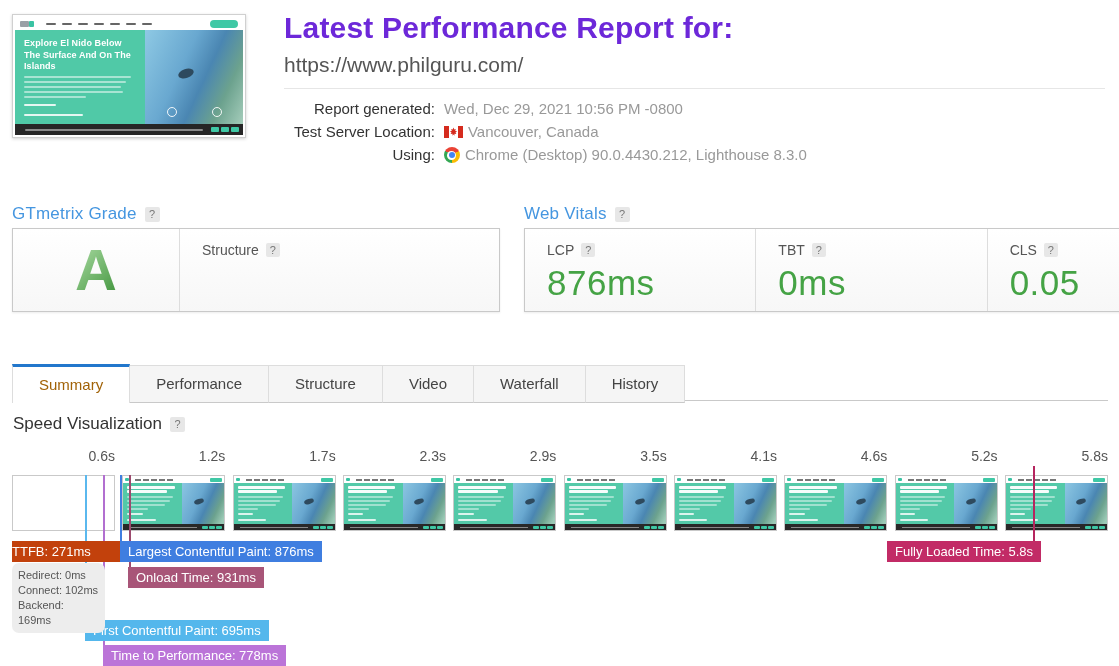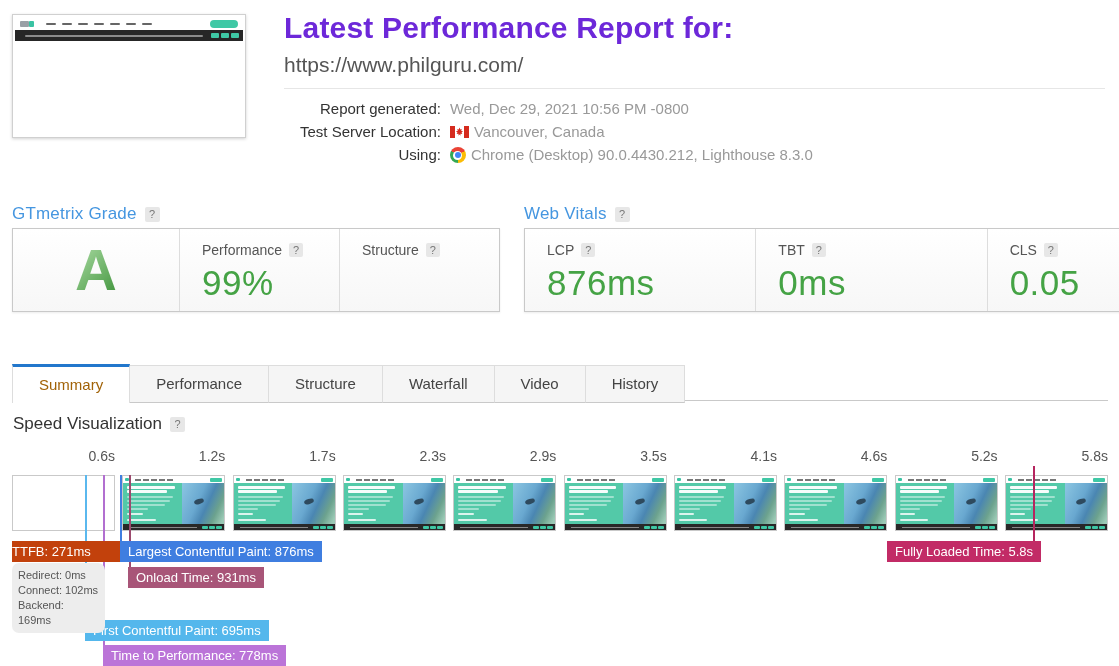--- a/index.html
+++ b/index.html
@@ -27,21 +27,21 @@
   .t-play.p1{left:22%;} .t-play.p2{left:68%;}
   .t-foot{height:11px;background:#262626;display:flex;align-items:center;padding:0 4px;gap:2px;flex:none;}
   .t-foot-line{flex:1;height:2px;background:#8a8a8a;margin:0 6px;border-radius:1px;}
   .t-chip{width:8px;height:5px;background:#3fc8a5;border-radius:1px;}
 
   
   .report-head{position:absolute;left:284px;top:10px;width:824px;}
   .report-title{font-size:30px;line-height:36px;color:#6d28d9;font-weight:bold;letter-spacing:.2px;margin:0;}
   .report-url{font-size:21px;color:#555;margin-top:7px;}
   .head-sep{position:absolute;left:284px;top:88px;width:821px;height:0;border-top:1px solid #e6e6e6;}
-  .meta{position:absolute;left:300px;top:100px;font-size:15px;border-collapse:collapse;}
+  .meta{position:absolute;left:294px;top:100px;font-size:15px;border-collapse:collapse;}
   .meta td{padding:0 0 6px 0;vertical-align:middle;}
   .meta .k{color:#333;text-align:right;padding-right:9px;white-space:nowrap;}
   .meta .v{color:#999;white-space:nowrap;}
   .flag-icon{display:inline-block;vertical-align:-1px;margin-right:5px;line-height:0;}
   .chrome-icon{width:16px;height:16px;border-radius:50%;display:inline-block;vertical-align:-3px;margin-right:5px;position:relative;
     background:conic-gradient(from 300deg,#ea4335 0 120deg,#fbbc05 0 240deg,#34a853 0 360deg);}
   .chrome-icon::before{content:'';position:absolute;inset:3.5px;background:#fff;border-radius:50%;}
   .chrome-icon::after{content:'';position:absolute;inset:5px;background:#4285f4;border-radius:50%;}
 
   
@@ -129,20 +129,37 @@
         <span class="t-nav">
           <span class="t-dash"></span>
             <span class="t-dash"></span>
             <span class="t-dash"></span>
           <span class="t-dash"></span>
             <span class="t-dash"></span>
             <span class="t-dash"></span>
             <span class="t-dash"></span>
         </span>
         <span class="t-btn"></span>
+      </div>
+      <div class="t-hero">
+        <div class="t-hero-left">
+          <div class="t-heading">Explore El Nido Below The Surface And On The Islands</div>
+          <div class="t-line" style="width:95%"></div>
+          <div class="t-line" style="width:90%"></div>
+          <div class="t-line" style="width:86%"></div>
+          <div class="t-line" style="width:88%"></div>
+          <div class="t-line" style="width:55%"></div>
+          <div class="t-line bright" style="width:28%;margin-top:6px"></div>
+          <div class="t-line bright" style="width:52%;margin-top:8px"></div>
+        </div>
+        <div class="t-hero-right">
+          <span class="t-diver"></span>
+          <span class="t-play p1"></span>
+          <span class="t-play p2"></span>
+        </div>
       </div>
       <div class="t-foot">
         <span class="t-foot-line"></span>
         <span class="t-chip"></span>
           <span class="t-chip"></span>
           <span class="t-chip"></span>
       </div>
     </div>
   </div>
 
@@ -180,26 +197,20 @@
 
   <div class="sec-title grade-t">
     <span>GTmetrix Grade</span><span class="help">?</span>
   </div>
   <div class="score-box grade-box">
     <div class="cell grade-cell">
       <span class="grade-letter">A</span>
     </div>
     <div class="cell">
       <div class="m-label">
-        <span>Performance</span><span class="help sm">?</span>
-      </div>
-      <div class="m-value">99%</div>
-    </div>
-    <div class="cell">
-      <div class="m-label">
         <span>Structure</span><span class="help sm">?</span>
       </div>
     </div>
   </div>
 
   <div class="sec-title vitals-t">
     <span>Web Vitals</span><span class="help">?</span>
   </div>
   <div class="score-box vitals-box">
     <div class="cell">
@@ -219,22 +230,22 @@
         <span>CLS</span><span class="help sm">?</span>
       </div>
       <div class="m-value">0.05</div>
     </div>
   </div>
 
   <div class="tabs">
     <div class="tab active">Summary</div>
     <div class="tab">Performance</div>
     <div class="tab">Structure</div>
+    <div class="tab">Video</div>
     <div class="tab">Waterfall</div>
-    <div class="tab">Video</div>
     <div class="tab">History</div>
     <div class="tab-spacer"></div>
   </div>
 
   <div class="viz-title">
     <span>Speed Visualization</span><span class="help">?</span>
   </div>
 
   <div class="viz-area">
     <div class="strip">

